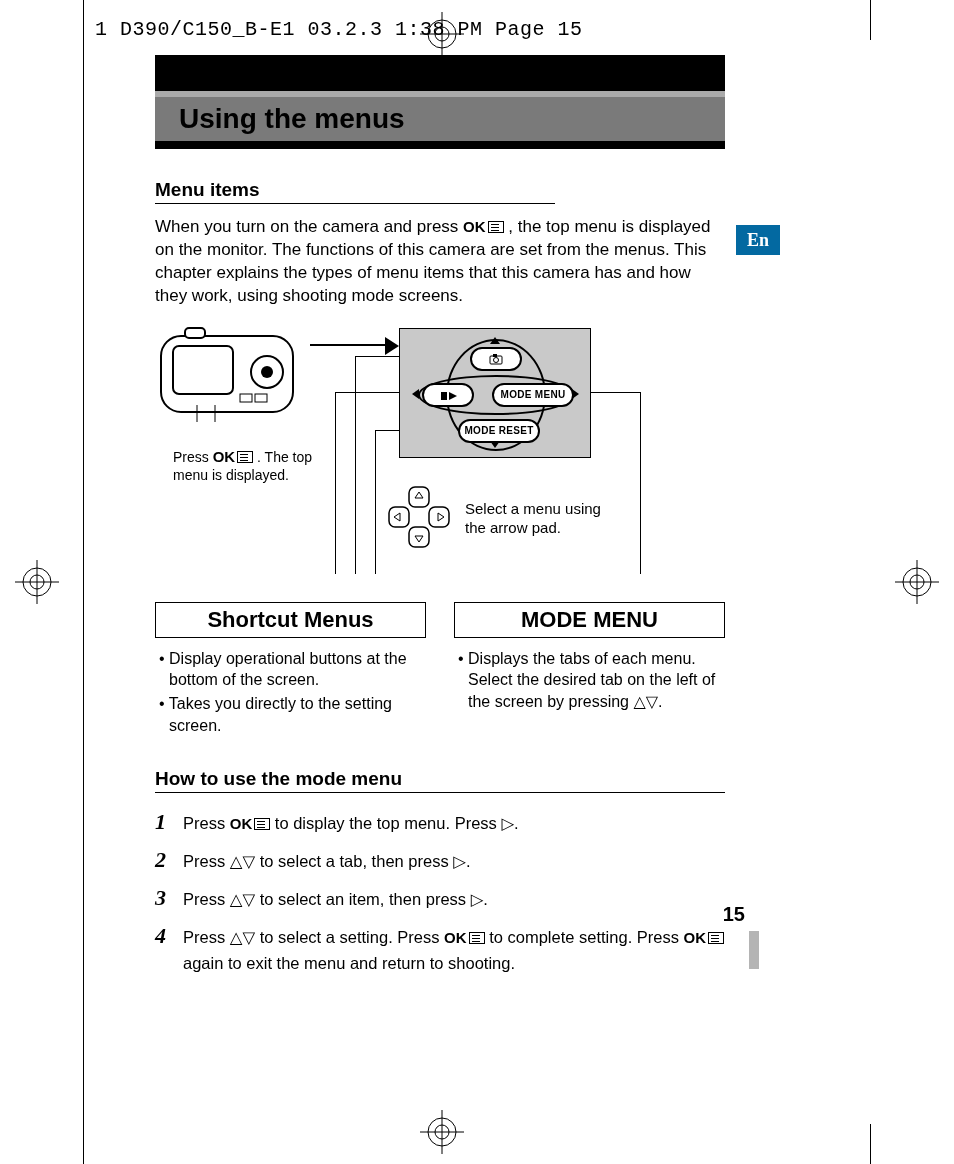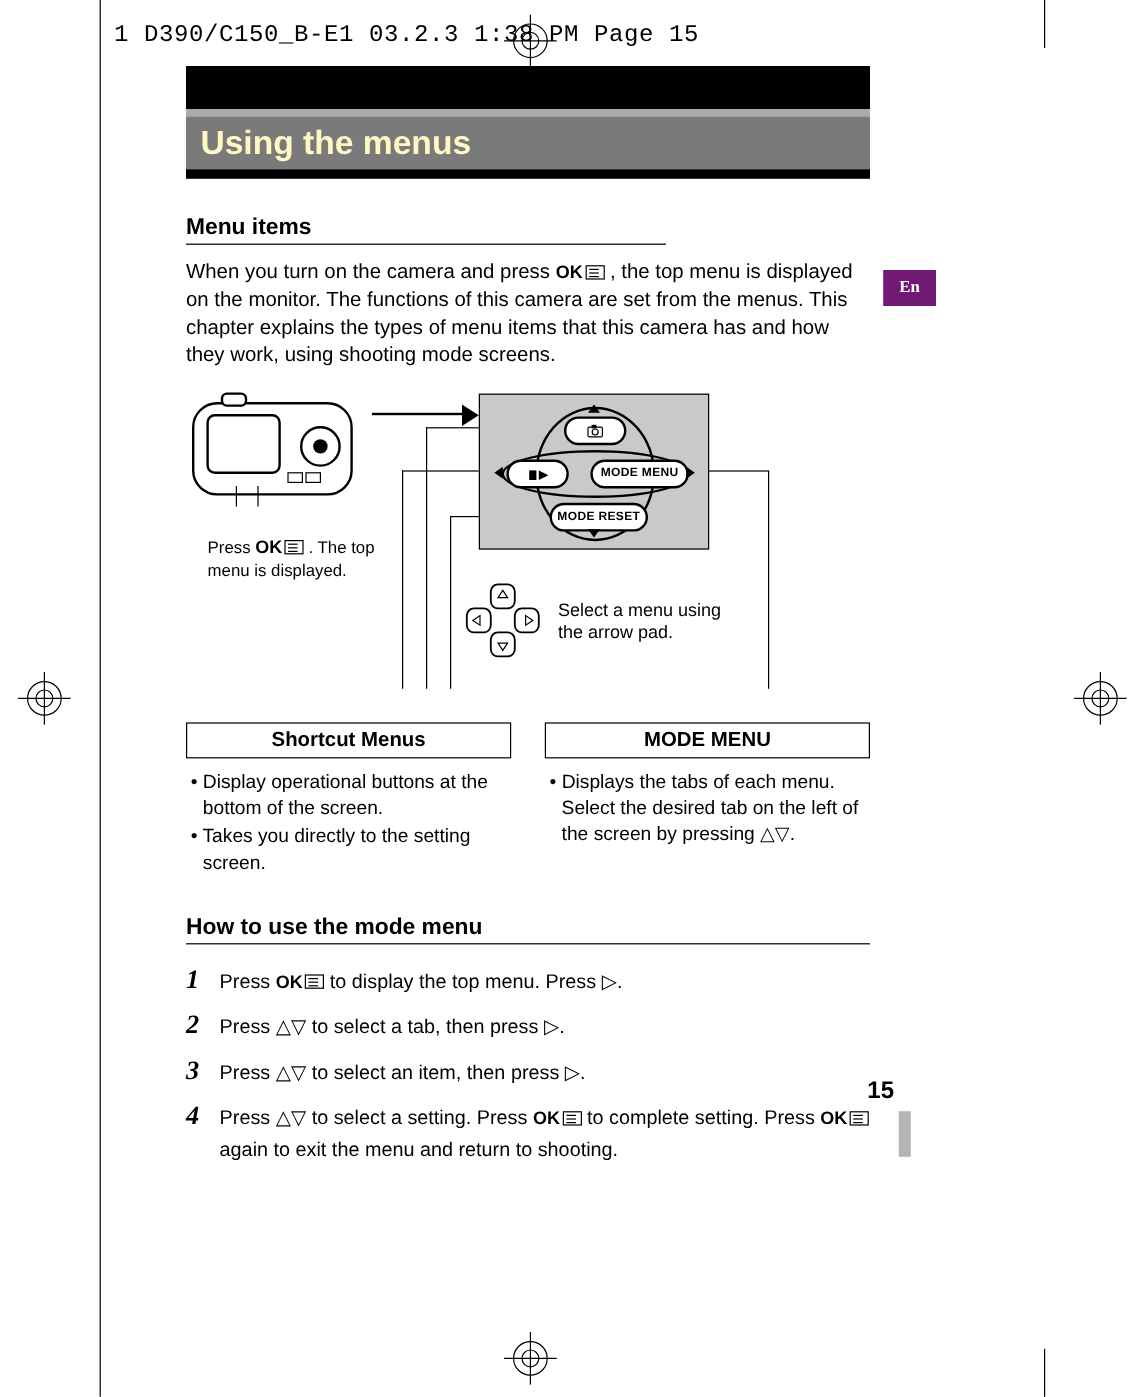--- a/index.html
+++ b/index.html
@@ -36,37 +36,37 @@
     top: 55px;
     width: 570px;
   }
   .title-band {
     margin-top: 0;
   }
   .band-black { height: 36px; background: #000; }
   .band-grey { height: 6px; background: #aaa; }
   .title-bar {
     background: #7a7a7a;
-    color: #fef9c3;
+    color: #000000;
     font-weight: bold;
     font-size: 28px;
-    padding: 6px 12px;
+    padding: 6px 24px;
   }
   .band-black2 { height: 8px; background: #000; }
   .lang-tab {
     position: absolute;
     right: -55px;
     top: 170px;
     width: 44px;
     height: 30px;
-    background: #701a75;
+    background: #0369a1;
     color: #fff;
     font-family: Georgia, 'Times New Roman', serif;
     font-weight: bold;
-    font-size: 14px;
+    font-size: 18px;
     text-align: center;
     line-height: 30px;
   }
   .section-heading {
     font-weight: bold;
     font-size: 19px;
     border-bottom: 1px solid #000;
     padding-bottom: 2px;
     margin-top: 30px;
     margin-bottom: 12px;
@@ -185,21 +185,21 @@
     gap: 28px;
     margin-top: 0px;
   }
   .col {
     flex: 1;
   }
   .col-head {
     border: 1px solid #000;
     text-align: center;
     font-weight: bold;
-    font-size: 17px;
+    font-size: 22px;
     padding: 4px 16px;
     margin-bottom: 10px;
   }
   .bul {
     font-size: 16px;
     line-height: 1.35;
     padding-left: 14px;
     text-indent: -10px;
     margin-bottom: 2px;
   }

